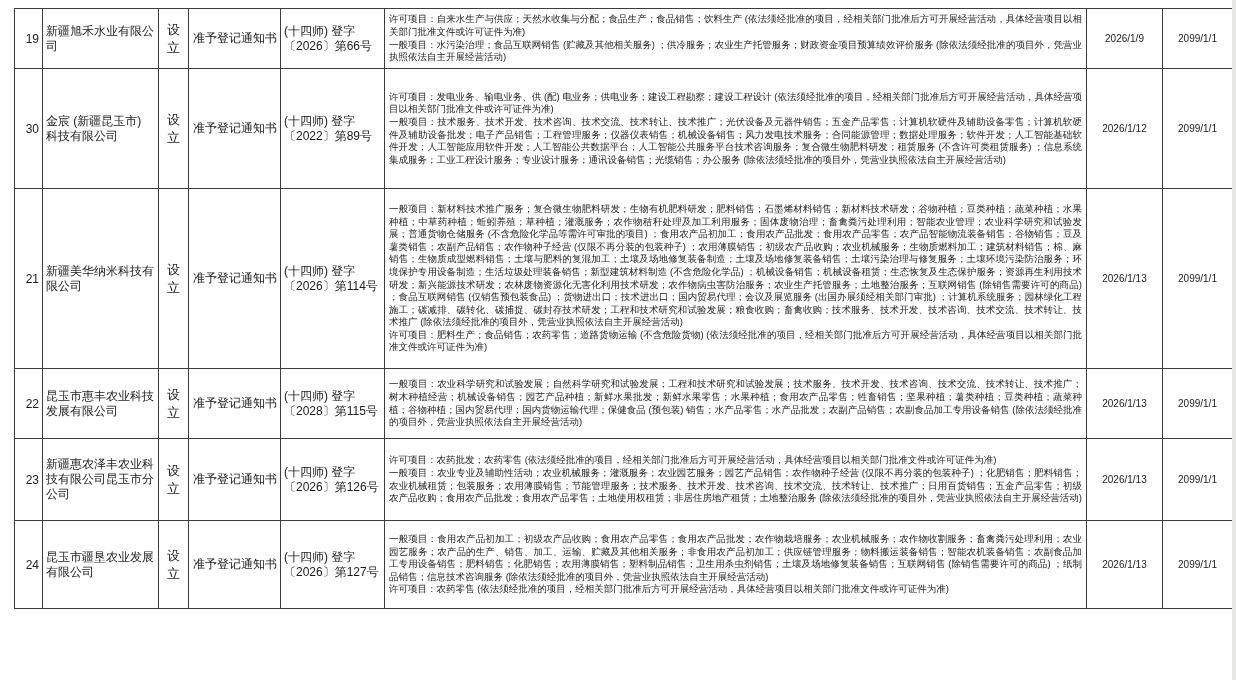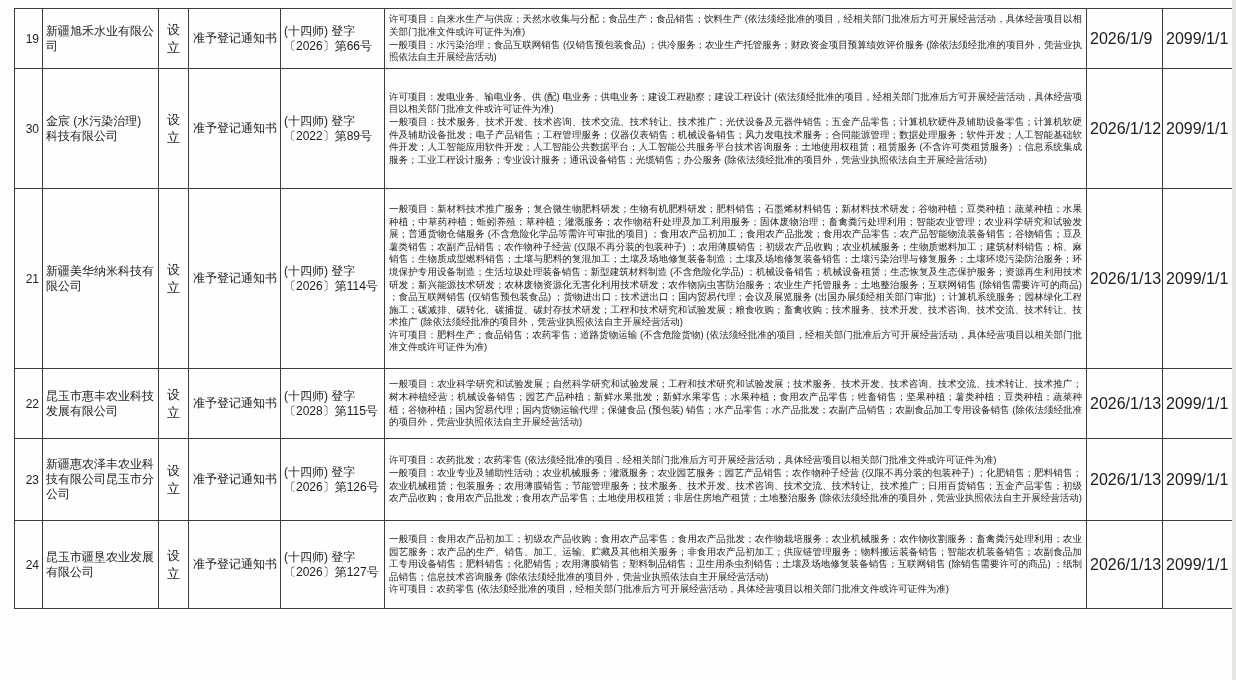--- a/index.html
+++ b/index.html
@@ -25,21 +25,21 @@
   table.reg-table, table.reg-table td {
     border: 1.4px solid #3c3c3c;
   }
   td { vertical-align: middle; padding: 2px 3px; }
   td.c-seq     { font-size: 12px; text-align: right; padding-left: 0; }
   td.c-company { font-size: 12px; line-height: 15px; text-align: left; }
   td.c-type    { font-size: 13px; text-align: center; }
   td.c-doc     { font-size: 12px; text-align: right; }
   td.c-docno   { font-size: 12px; line-height: 15px; text-align: left; }
   td.c-scope   { font-size: 9.5px; line-height: 12.6px; text-align: justify; padding: 3px 4px; }
-  td.c-date1, td.c-date2 { font-size: 16px; text-align: left; }
+  td.c-date1, td.c-date2 { font-size: 10px; text-align: center; }
   .scope-p { margin: 0; }
   
   tbody tr:nth-child(1) { height: 60px; }
   tbody tr:nth-child(2) { height: 120px; }
   tbody tr:nth-child(3) { height: 180px; }
   tbody tr:nth-child(4) { height: 70px; }
   tbody tr:nth-child(5) { height: 82px; }
   tbody tr:nth-child(6) { height: 88px; }
   col.w-seq { width: 28px; }
   col.w-company { width: 116px; }
@@ -67,34 +67,34 @@
     </colgroup>
     <tbody id="tbody">
         <tr>
     <td class="c-seq">19</td>
     <td class="c-company">新疆旭禾水业有限公司</td>
     <td class="c-type">设立</td>
     <td class="c-doc">准予登记通知书</td>
     <td class="c-docno">(十四师) 登字〔2026〕第66号</td>
     <td class="c-scope">
             <div class="scope-p">许可项目：自来水生产与供应；天然水收集与分配；食品生产；食品销售；饮料生产 (依法须经批准的项目，经相关部门批准后方可开展经营活动，具体经营项目以相关部门批准文件或许可证件为准)</div>
-            <div class="scope-p">一般项目：水污染治理；食品互联网销售 (仅销售预包装食品) ；供冷服务；农业生产托管服务；财政资金项目预算绩效评价服务 (除依法须经批准的项目外，凭营业执照依法自主开展经营活动)</div>
+            <div class="scope-p">一般项目：水污染治理；食品互联网销售 (贮藏及其他相关服务) ；供冷服务；农业生产托管服务；财政资金项目预算绩效评价服务 (除依法须经批准的项目外，凭营业执照依法自主开展经营活动)</div>
           </td>
     <td class="c-date1">2026/1/9</td>
     <td class="c-date2">2099/1/1</td>
   </tr>
         <tr>
     <td class="c-seq">30</td>
-    <td class="c-company">金宸 (水污染治理) 科技有限公司</td>
+    <td class="c-company">金宸 (新疆昆玉市) 科技有限公司</td>
     <td class="c-type">设立</td>
     <td class="c-doc">准予登记通知书</td>
     <td class="c-docno">(十四师) 登字〔2022〕第89号</td>
     <td class="c-scope">
             <div class="scope-p">许可项目：发电业务、输电业务、供 (配) 电业务；供电业务；建设工程勘察；建设工程设计 (依法须经批准的项目，经相关部门批准后方可开展经营活动，具体经营项目以相关部门批准文件或许可证件为准)</div>
-            <div class="scope-p">一般项目：技术服务、技术开发、技术咨询、技术交流、技术转让、技术推广；光伏设备及元器件销售；五金产品零售；计算机软硬件及辅助设备零售；计算机软硬件及辅助设备批发；电子产品销售；工程管理服务；仪器仪表销售；机械设备销售；风力发电技术服务；合同能源管理；数据处理服务；软件开发；人工智能基础软件开发；人工智能应用软件开发；人工智能公共数据平台；人工智能公共服务平台技术咨询服务；土地使用权租赁；租赁服务 (不含许可类租赁服务) ；信息系统集成服务；工业工程设计服务；专业设计服务；通讯设备销售；光缆销售；办公服务 (除依法须经批准的项目外，凭营业执照依法自主开展经营活动)</div>
+            <div class="scope-p">一般项目：技术服务、技术开发、技术咨询、技术交流、技术转让、技术推广；光伏设备及元器件销售；五金产品零售；计算机软硬件及辅助设备零售；计算机软硬件及辅助设备批发；电子产品销售；工程管理服务；仪器仪表销售；机械设备销售；风力发电技术服务；合同能源管理；数据处理服务；软件开发；人工智能基础软件开发；人工智能应用软件开发；人工智能公共数据平台；人工智能公共服务平台技术咨询服务；复合微生物肥料研发；租赁服务 (不含许可类租赁服务) ；信息系统集成服务；工业工程设计服务；专业设计服务；通讯设备销售；光缆销售；办公服务 (除依法须经批准的项目外，凭营业执照依法自主开展经营活动)</div>
           </td>
     <td class="c-date1">2026/1/12</td>
     <td class="c-date2">2099/1/1</td>
   </tr>
         <tr>
     <td class="c-seq">21</td>
     <td class="c-company">新疆美华纳米科技有限公司</td>
     <td class="c-type">设立</td>
     <td class="c-doc">准予登记通知书</td>
     <td class="c-docno">(十四师) 登字〔2026〕第114号</td>

